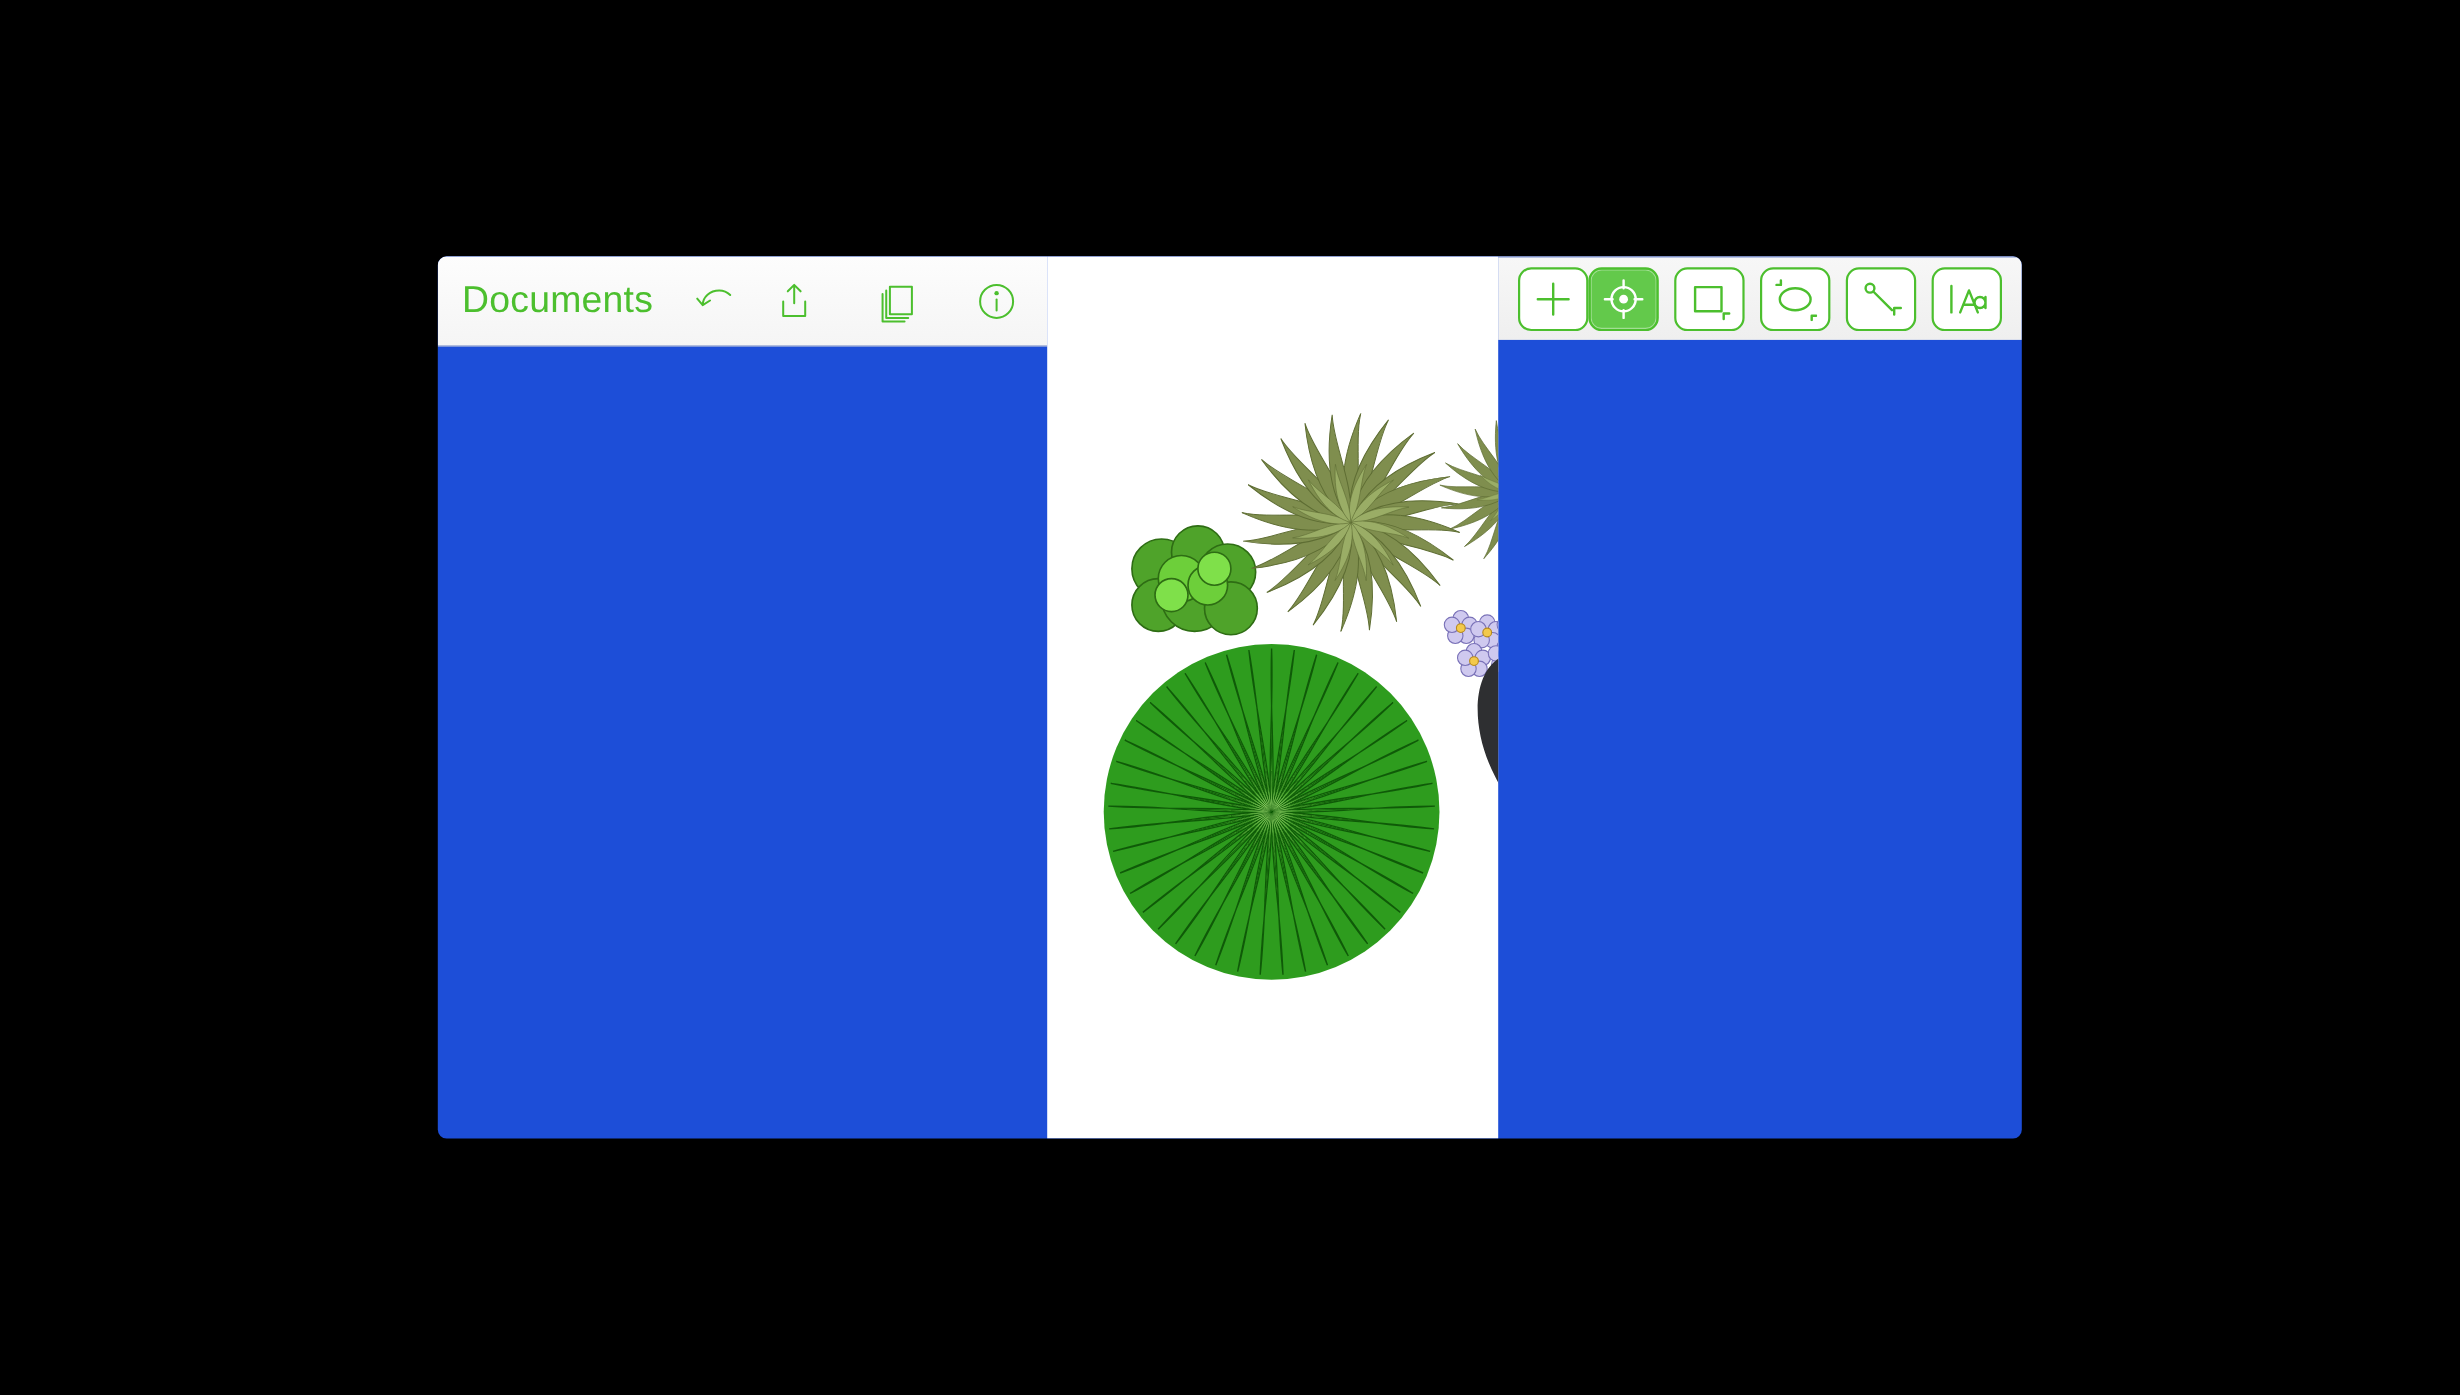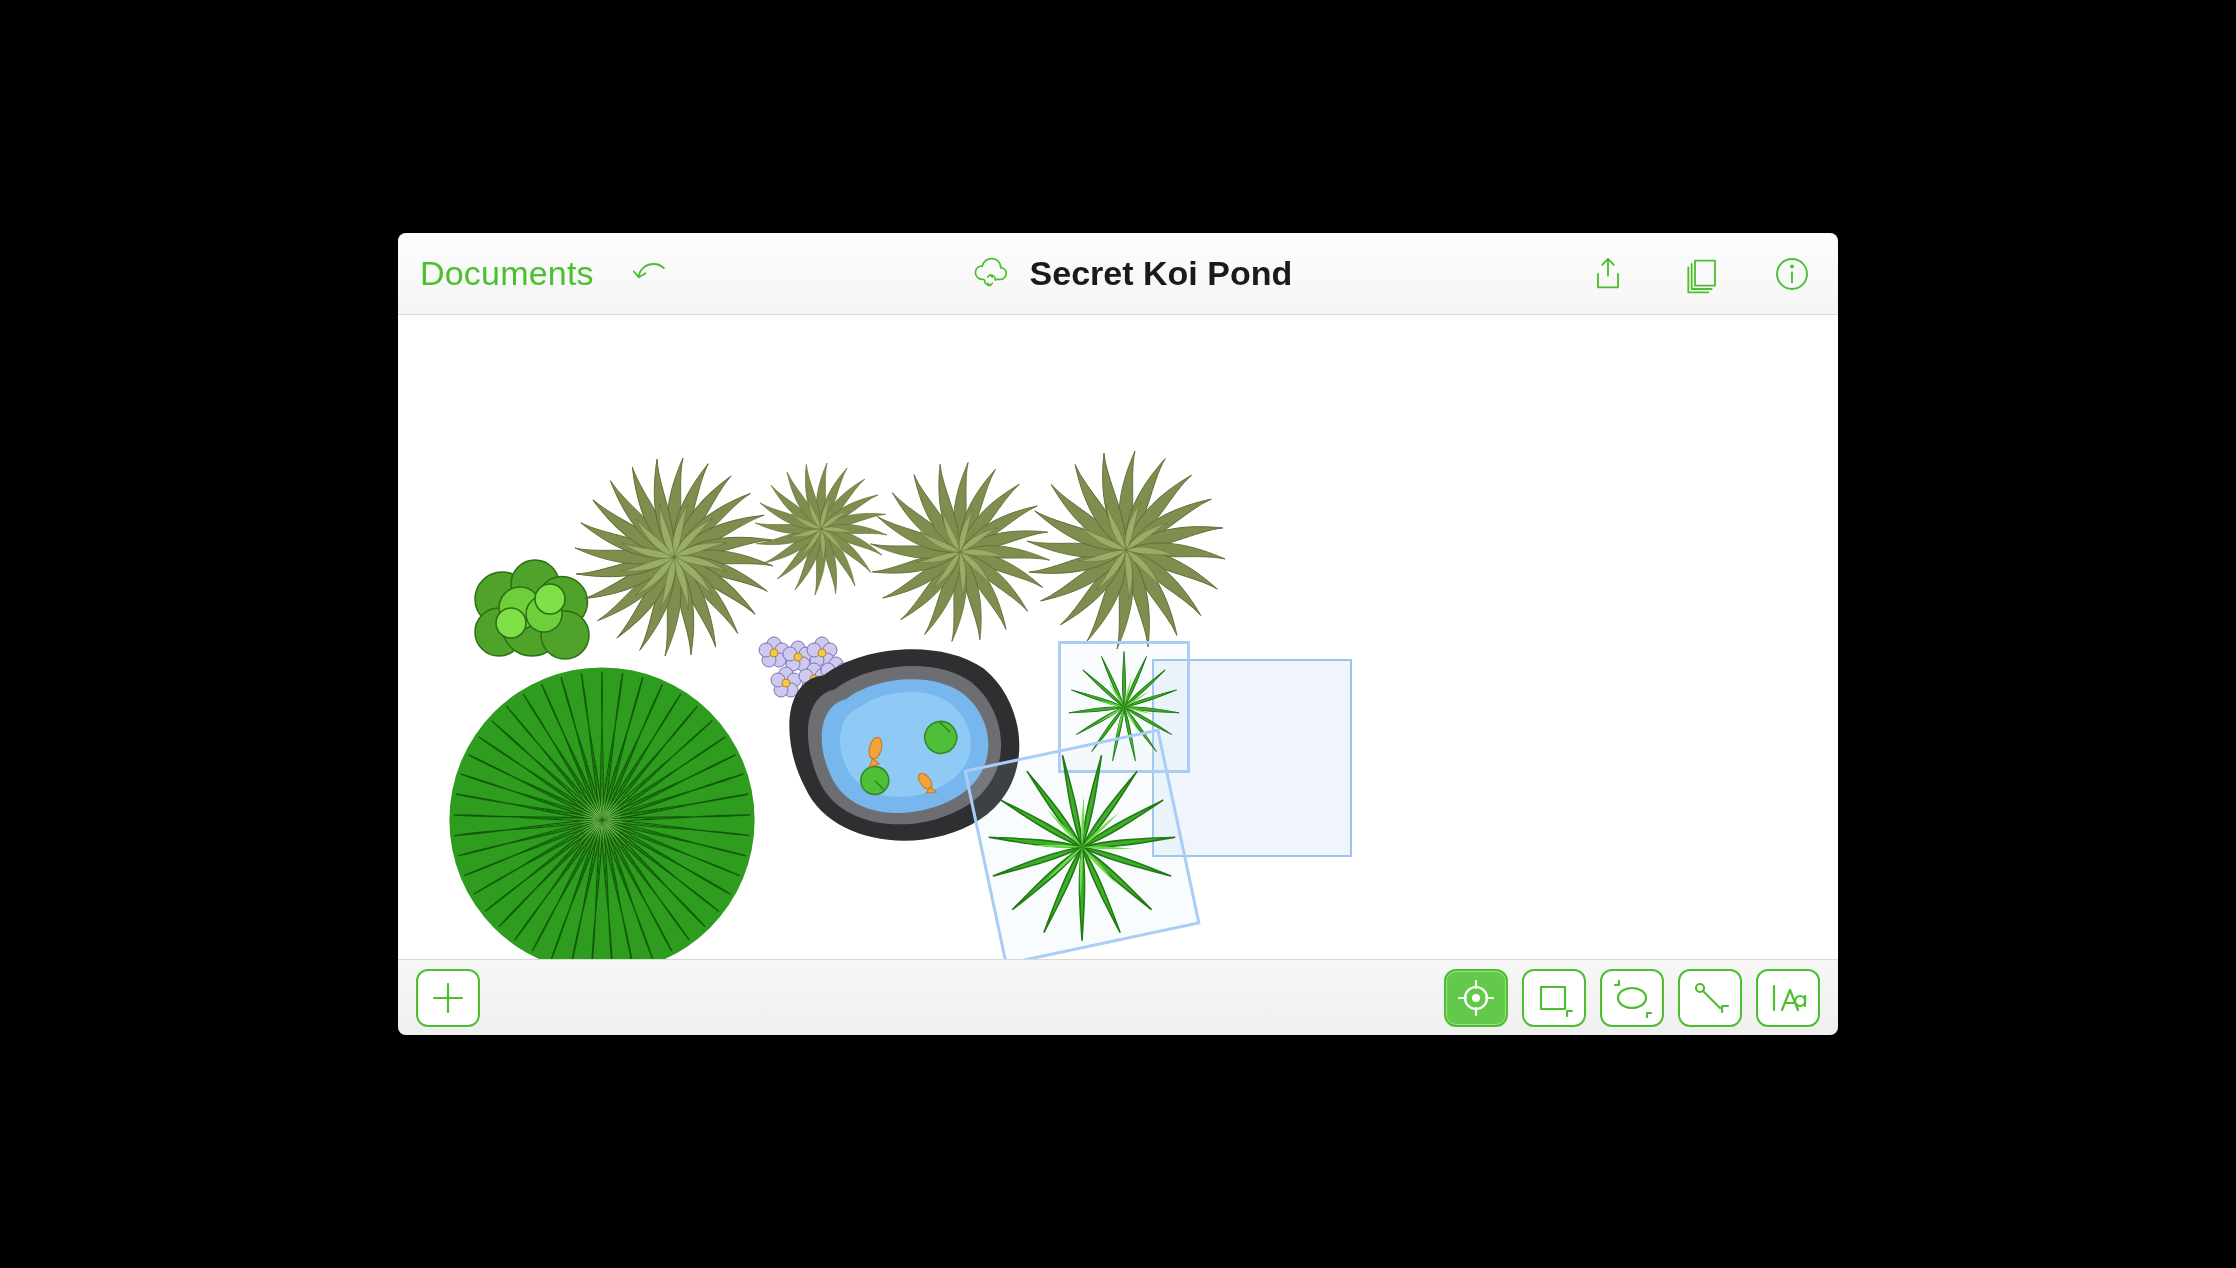--- a/index.html
+++ b/index.html
@@ -18,21 +18,21 @@
       border-radius: 18px;
       padding: 8px;
       box-shadow: 0 0 0 1px rgba(0,0,0,.5) inset;
     }
     .screen {
       width: 100%;
       height: 100%;
       background: #1d4ed8;
       border-radius: 8px;
       display: flex;
-      flex-direction: column;
+      flex-direction: row;
       overflow: hidden;
       position: relative;
     }
     .toolbar-top {
       height: 82px;
       background: linear-gradient(#fdfdfd,#f5f5f5);
       border-bottom: 1px solid #d9d9d9;
       display: flex;
       align-items: center;
       padding: 0 22px;
@@ -120,29 +120,20 @@
   <div class="screen">
 
     <div class="toolbar-top">
       <div class="left">
         <span class="link-green">Documents</span>
         <span class="icon-btn">
           <svg viewBox="0 0 48 48">
               <path class="icon-green" d="M13 28c0-9 8-16 18-16 5 0 9 2 12 5M13 28l-6-7m6 7l8-5"></path>
             </svg>
         </span>
-      </div>
-      <div class="center">
-        <span class="icon-btn" style="width:52px;height:52px">
-          <svg viewBox="0 0 52 52">
-              <path class="icon-green" d="M18 33h-2c-5 0-9-4-9-9 0-5 4-9 9-8 1-6 6-10 12-10 7 0 12 5 12 12 4 0 7 3 7 7s-3 8-7 8H33"></path>
-              <path class="icon-green" d="M26 27c4 0 7 3 7 7m-7-7l-3 3m3-3l3 3M26 41c-4 0-7-3-7-7m7 7l3-3m-3 3l-3-3"></path>
-            </svg>
-        </span>
-        <span class="title">Secret Koi Pond</span>
       </div>
       <div class="right">
         <span class="icon-btn">
           <svg viewBox="0 0 48 48">
               <path class="icon-green" d="M24 6v20m0-20l-7 7m7-7l7 7M12 24v16h24V24"></path>
             </svg>
         </span>
         <span class="icon-btn">
           <svg viewBox="0 0 48 48">
             <rect class="icon-green" x="18" y="8" width="24" height="30"></rect>

